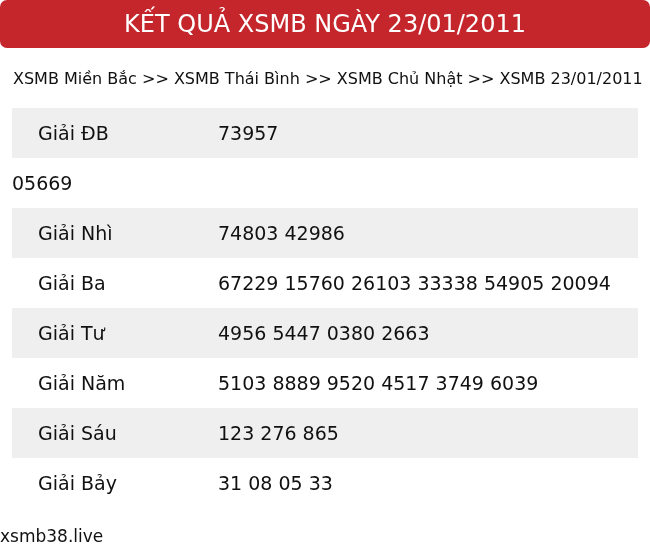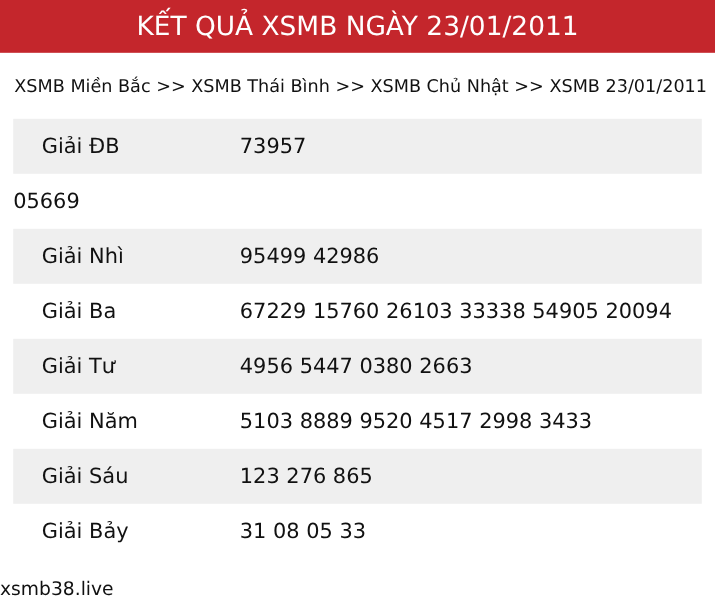--- a/index.html
+++ b/index.html
@@ -12,21 +12,21 @@
   body{
     width:650px;height:550px;
     background:#ffffff;
     font-family:"DejaVu Sans","Liberation Sans",sans-serif;
     color:var(--txt);
     overflow:hidden;
   }
   .header{
     height:48px;
     background:var(--accent);
-    display:flex;align-items:center;justify-content:center;
+    display:flex;align-items:center;justify-content:center;border-radius:7px;
   }
   .header h1{
     margin:0;
     color:#ffffff;
     font-size:24px;
     font-weight:normal;
     white-space:nowrap;
   }
   .breadcrumb{
     height:60px;
@@ -86,36 +86,36 @@
     <div class="label">Giải ĐB</div>
     <div class="value">73957</div>
   </div>
 
   <div class="row">
     <div class="value">05669</div>
   </div>
 
   <div class="row">
     <div class="label">Giải Nhì</div>
-    <div class="value">95499 42986</div>
+    <div class="value">74803 42986</div>
   </div>
 
   <div class="row">
     <div class="label">Giải Ba</div>
     <div class="value">67229 15760 26103 33338 54905 20094</div>
   </div>
 
   <div class="row">
     <div class="label">Giải Tư</div>
     <div class="value">4956 5447 0380 2663</div>
   </div>
 
   <div class="row">
     <div class="label">Giải Năm</div>
-    <div class="value">5103 8889 9520 4517 2998 3433</div>
+    <div class="value">5103 8889 9520 4517 3749 6039</div>
   </div>
 
   <div class="row">
     <div class="label">Giải Sáu</div>
     <div class="value">123 276 865</div>
   </div>
 
   <div class="row">
     <div class="label">Giải Bảy</div>
     <div class="value">31 08 05 33</div>

